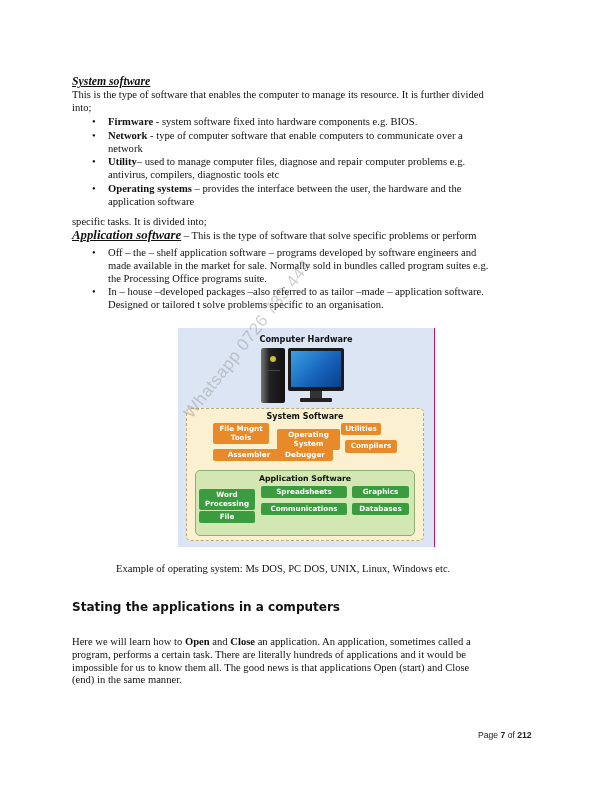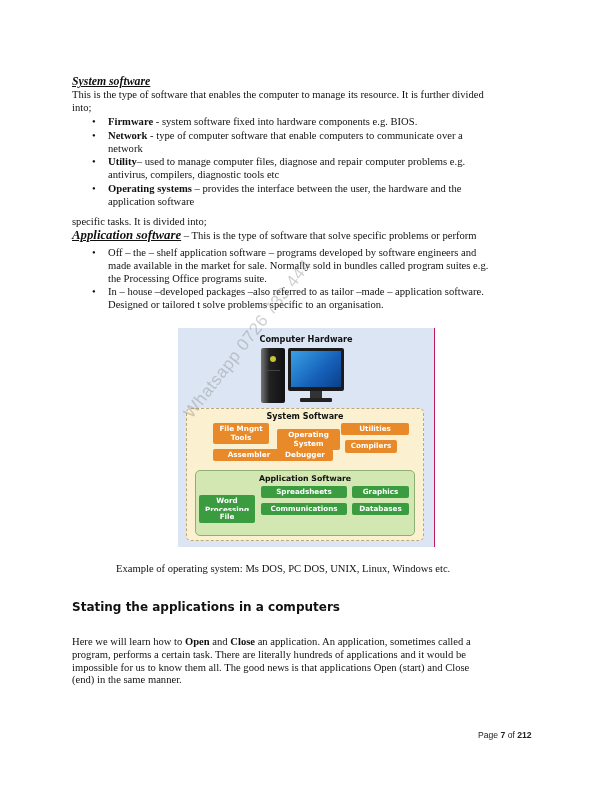--- a/index.html
+++ b/index.html
@@ -90,28 +90,28 @@
     <div class="monitor">
         <div class="screen"></div>
       </div>
     <div class="monitor-stand"></div>
     <div class="monitor-base"></div>
 
     <div class="sys-box">
       <div class="sys-title">System Software</div>
       <div class="chip o" style="left:26px; top:14px; width:56px; height:21px;">File Mngnt Tools</div>
       <div class="chip o" style="left:90px; top:20px; width:63px; height:21px;">Operating System</div>
-      <div class="chip o" style="left:154px; top:14px; width:68px; height:12px;">Utilities</div>
+      <div class="chip o" style="left:154px; top:14px; width:40px; height:12px;">Utilities</div>
       <div class="chip o" style="left:26px; top:40px; width:72px; height:12px;">Assembler</div>
       <div class="chip o" style="left:90px; top:40px; width:56px; height:12px;">Debugger</div>
       <div class="chip o" style="left:158px; top:31px; width:52px; height:13px;">Compilers</div>
 
       <div class="app-box">
         <div class="app-title">Application Software</div>
-        <div class="chip g" style="left:3px; top:24px; width:56px; height:21px;">Word Processing</div>
+        <div class="chip g" style="left:3px; top:18px; width:56px; height:21px;">Word Processing</div>
         <div class="chip g" style="left:65px; top:15px; width:86px; height:12px;">Spreadsheets</div>
         <div class="chip g" style="left:156px; top:15px; width:57px; height:12px;">Graphics</div>
         <div class="chip g" style="left:65px; top:32px; width:86px; height:12px;">Communications</div>
         <div class="chip g" style="left:156px; top:32px; width:57px; height:12px;">Databases</div>
         <div class="chip g" style="left:3px; top:40px; width:56px; height:12px;">File</div>
       </div>
     </div>
   </div>
 
   <div class="watermark">Whatsapp 0726 733 444</div>

